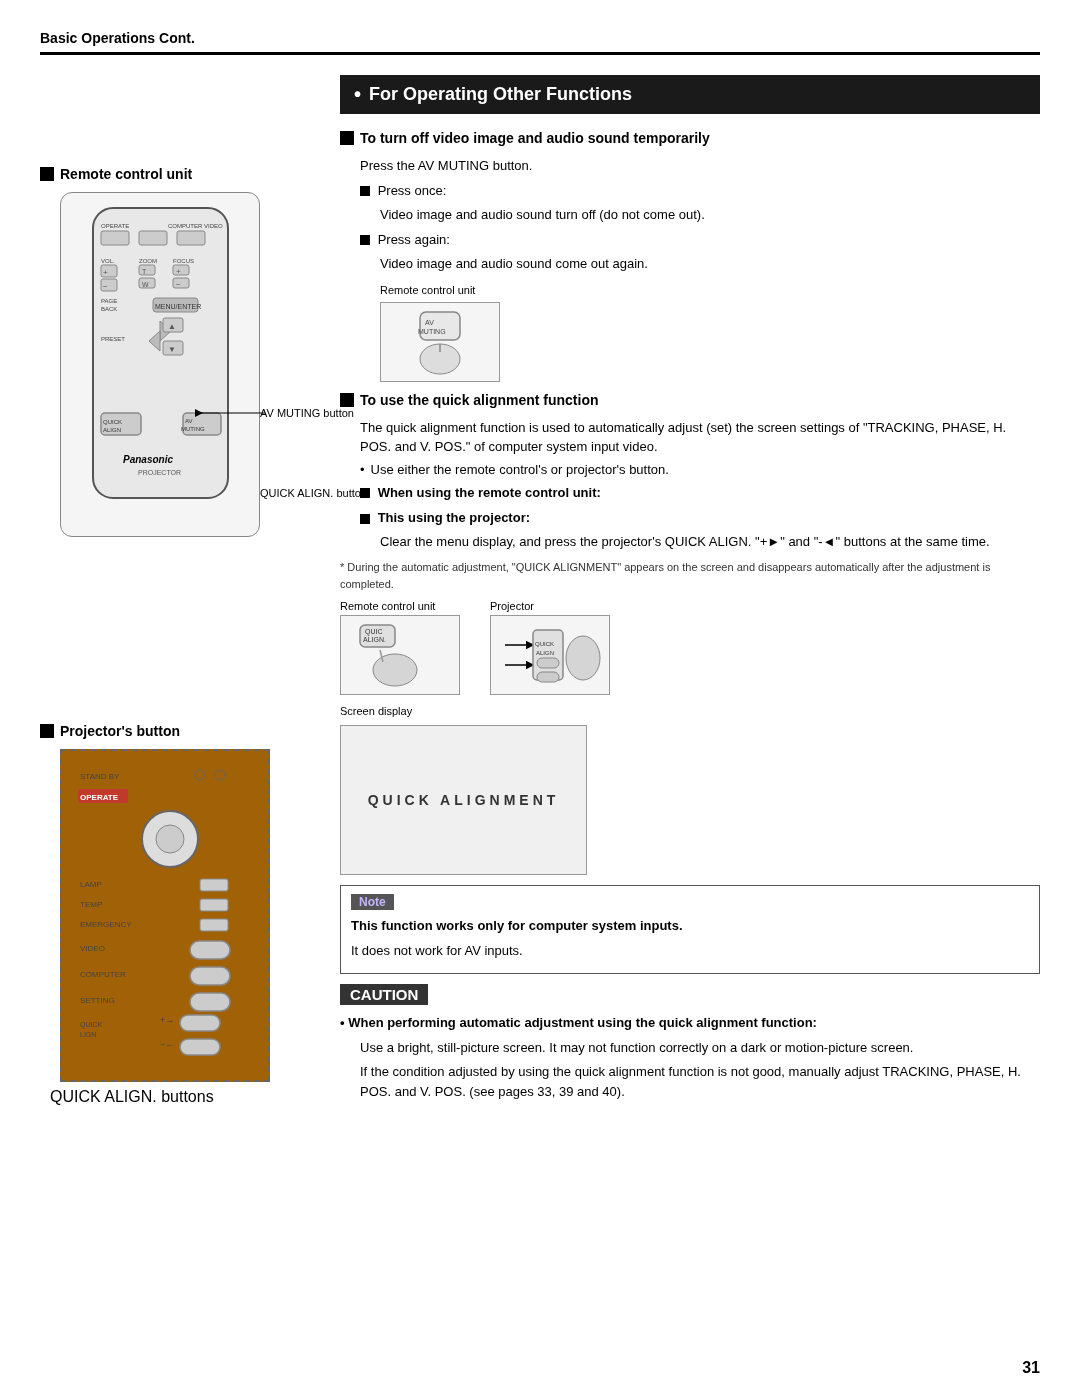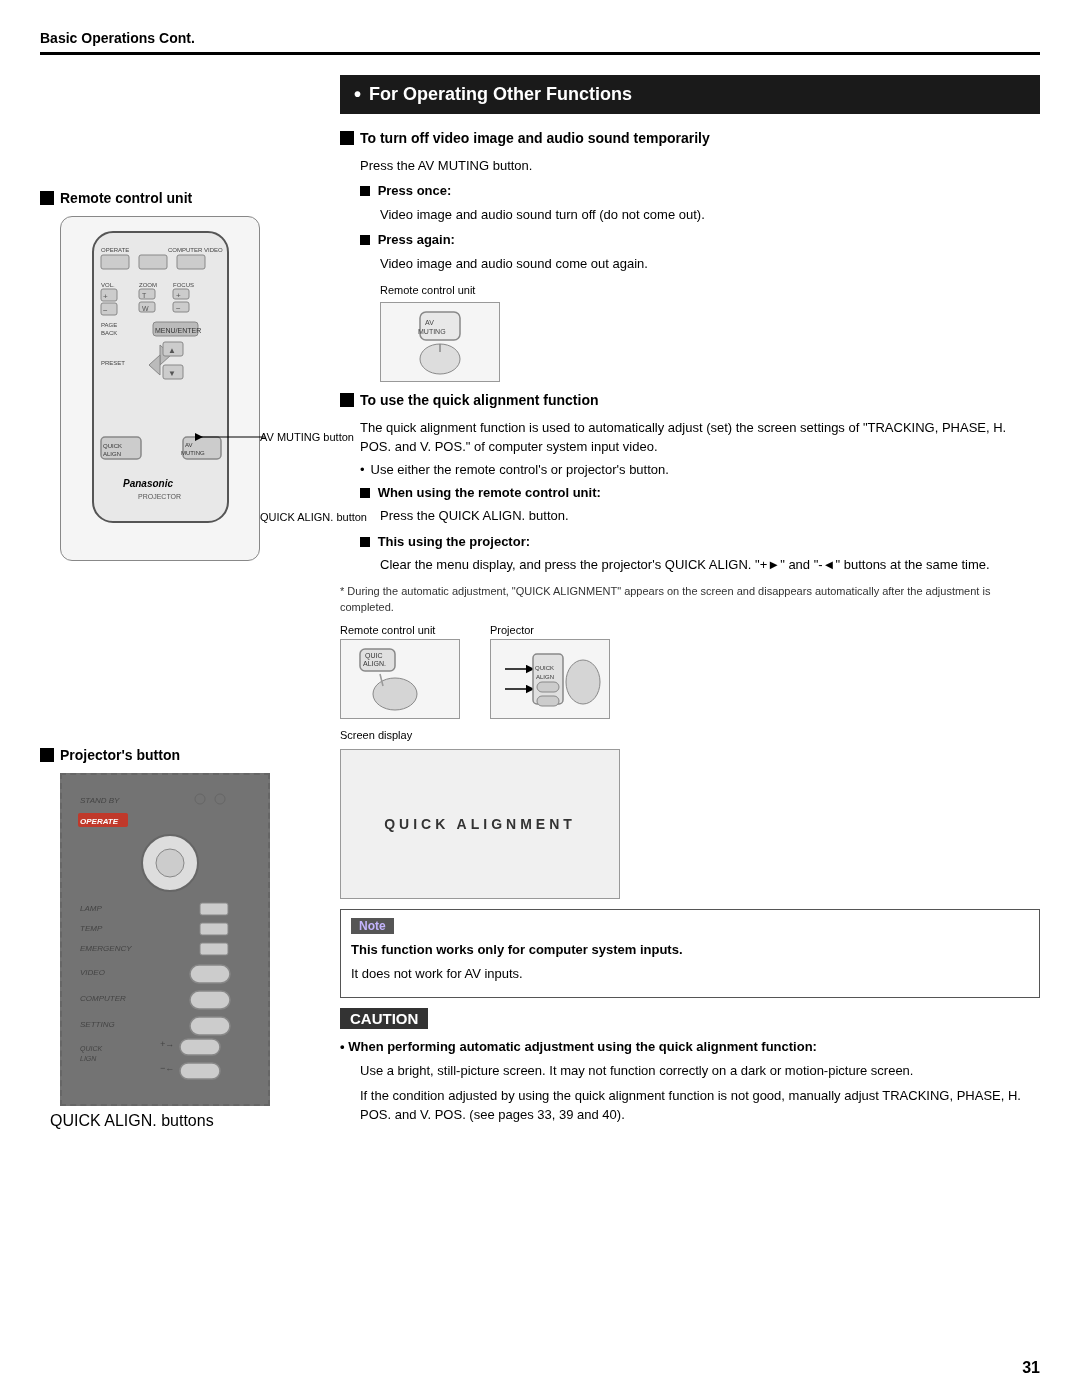--- a/index.html
+++ b/index.html
@@ -93,24 +93,23 @@
       margin-bottom: 6px;
       position: relative;
       width: 200px;
       margin-left: 10px;
     }
 
     
     .projector-btn-img {
       border: 2px dashed #666;
       padding: 8px;
-      background: #737373;
+      background: #a16207;
       margin-left: 10px;
       width: 210px;
-      font-style: italic;
     }
 
     
     .note-box {
       border: 1.5px solid #555;
       padding: 8px 10px;
       margin: 10px 0;
       background: #fff;
     }
     .note-box .note-header {
@@ -132,21 +131,21 @@
       color: #fff;
       font-weight: bold;
       font-size: 15px;
       padding: 2px 10px;
       display: inline-block;
       margin-bottom: 8px;
     }
 
     
     .sub-bold {
-      font-weight: bold;
+      font-weight: normal;
       font-size: 13px;
     }
     .sub-section {
       margin-bottom: 8px;
     }
 
     p { margin-bottom: 5px; line-height: 1.5; }
 
     
     .page-number {
@@ -164,21 +163,21 @@
 
     .diagram-col {
       display: flex;
       flex-direction: column;
       align-items: flex-start;
     }
 
     
     .screen-display-box {
       border: 1.5px solid #999;
-      width: 280px;
+      width: 247px;
       height: 150px;
       display: flex;
       align-items: center;
       justify-content: center;
       background: #f0f0f0;
       margin: 8px 0;
     }
 
     .screen-display-box .screen-text {
       font-size: 14px;
@@ -458,21 +457,20 @@
           <div class="bullet-item">
             <span class="bdot">•</span>
             <span>Use either the remote control's or projector's button.</span>
           </div>
         </div>
         <div class="indent">
           <p class="bold-item">
             <span class="black-square" style="width:10px;height:10px;display:inline-block;background:#000;margin-right:4px;vertical-align:middle;"></span>
             <span>When using the remote control unit:</span>
           </p>
-          <p class="indent">Press the QUICK ALIGN. button.</p>
         </div>
         <div class="indent">
           <p class="bold-item">
             <span class="black-square" style="width:10px;height:10px;display:inline-block;background:#000;margin-right:4px;vertical-align:middle;"></span>
             <span>This using the projector:</span>
           </p>
           <p class="indent">Clear the menu display, and press the projector's QUICK ALIGN. "+►" and "-◄" buttons at the same time.</p>
         </div>
       </div>
 

